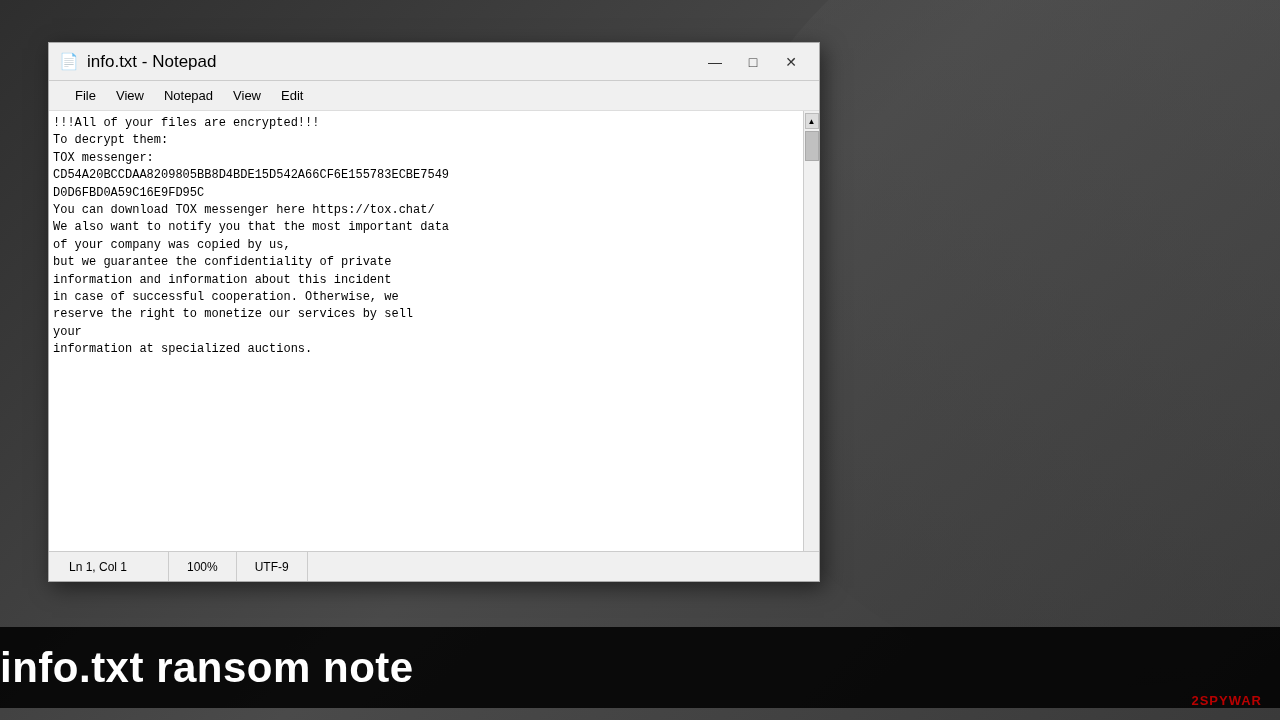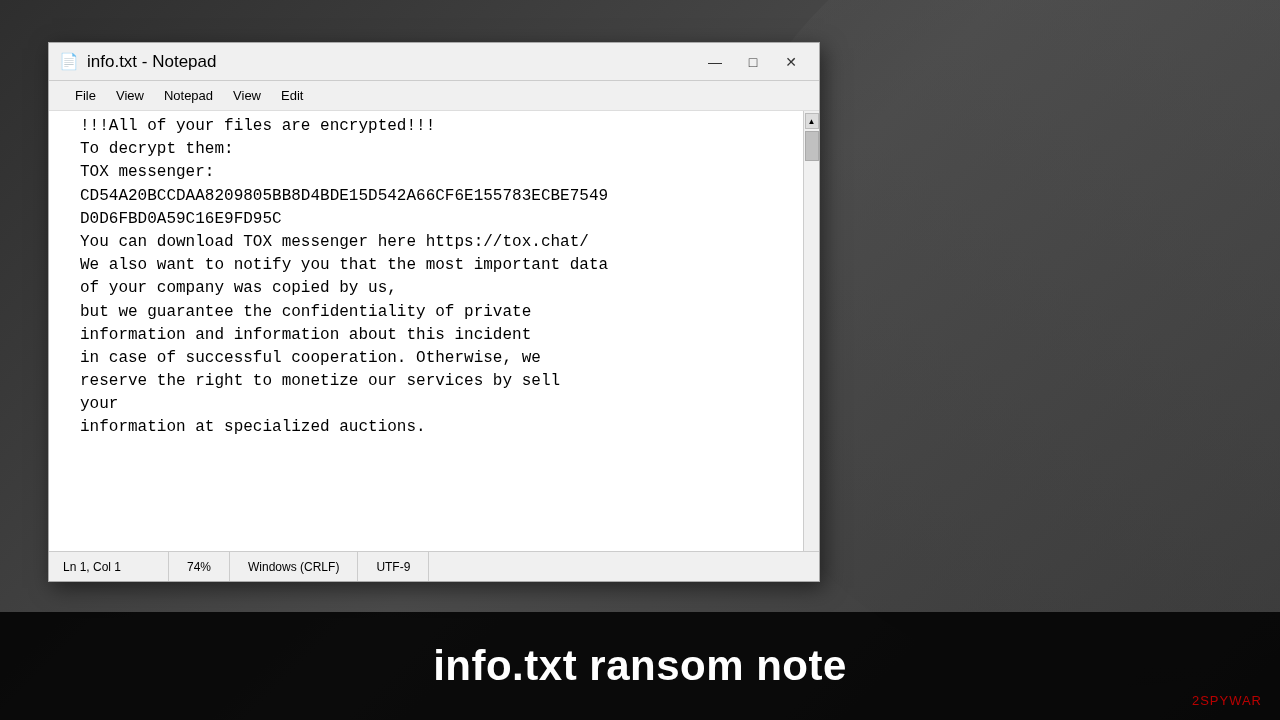--- a/index.html
+++ b/index.html
@@ -32,37 +32,36 @@
       opacity: 0.3;
     }
 
     
     .watermark {
       position: absolute;
       bottom: 12px;
       right: 18px;
       color: #cc0000;
       font-size: 13px;
-      font-weight: normal;
+      font-weight: bold;
       letter-spacing: 1px;
       opacity: 0.9;
       text-align: right;
     }
 
     
     .caption-bar {
       position: absolute;
-      bottom: 0;
+      bottom: 12px;
       left: 0;
       right: 0;
-      height: 108px;
+      height: 81px;
       background: rgba(0,0,0,0.85);
       display: flex;
       align-items: center;
-      justify-content: center;
     }
 
     .caption-text {
       color: #fff;
       font-size: 42px;
       font-weight: 900;
       font-family: Arial Black, Arial, sans-serif;
       letter-spacing: 0.5px;
     }
 
@@ -148,30 +147,29 @@
     
     .text-area-wrapper {
       flex: 1;
       position: relative;
       overflow: hidden;
       display: flex;
     }
 
     .notepad-content {
       flex: 1;
-      padding: 4px 4px 4px 14px;
+      padding: 4px 4px 4px 4px;
       font-family: 'Courier New', Courier, monospace;
-      font-size: 16px;
+      font-size: 12px;
       line-height: 1.45;
       color: #000;
       background: #fff;
       white-space: pre;
       overflow: hidden;
       user-select: none;
-      margin-left: 17px;
     }
 
     .scrollbar-area {
       width: 16px;
       background: #f0f0f0;
       border-left: 1px solid #ccc;
       display: flex;
       flex-direction: column;
       align-items: center;
       padding: 2px 0;
@@ -212,21 +210,21 @@
       font-size: 12px;
       color: #000;
       font-family: Segoe UI, Arial, sans-serif;
       border-right: 1px solid #ccc;
       height: 100%;
       display: flex;
       align-items: center;
     }
 
     .status-item:first-child {
-      padding-left: 14px;
+      padding-left: 20px;
       min-width: 120px;
     }
   </style>
 </head>
 <body>
 
 <div class="bg"></div>
 <div class="person-area"></div>
 
 <div class="notepad-window">
@@ -267,22 +265,21 @@
 your
 information at specialized auctions.</div>
     <div class="scrollbar-area">
       <div class="scroll-up-btn">▲</div>
       <div class="scroll-thumb"></div>
     </div>
   </div>
 
   <div class="status-bar">
     <div class="status-item">Ln 1, Col 1</div>
-    <div class="status-item">74%</div>
-    <div class="status-item">Windows (CRLF)</div>
+    <div class="status-item">100%</div>
     <div class="status-item">UTF-9</div>
   </div>
 
 </div>
 
 <div class="caption-bar">
   <span class="caption-text">info.txt ransom note</span>
 </div>
 
 <div class="watermark">2SPYWAR</div>

